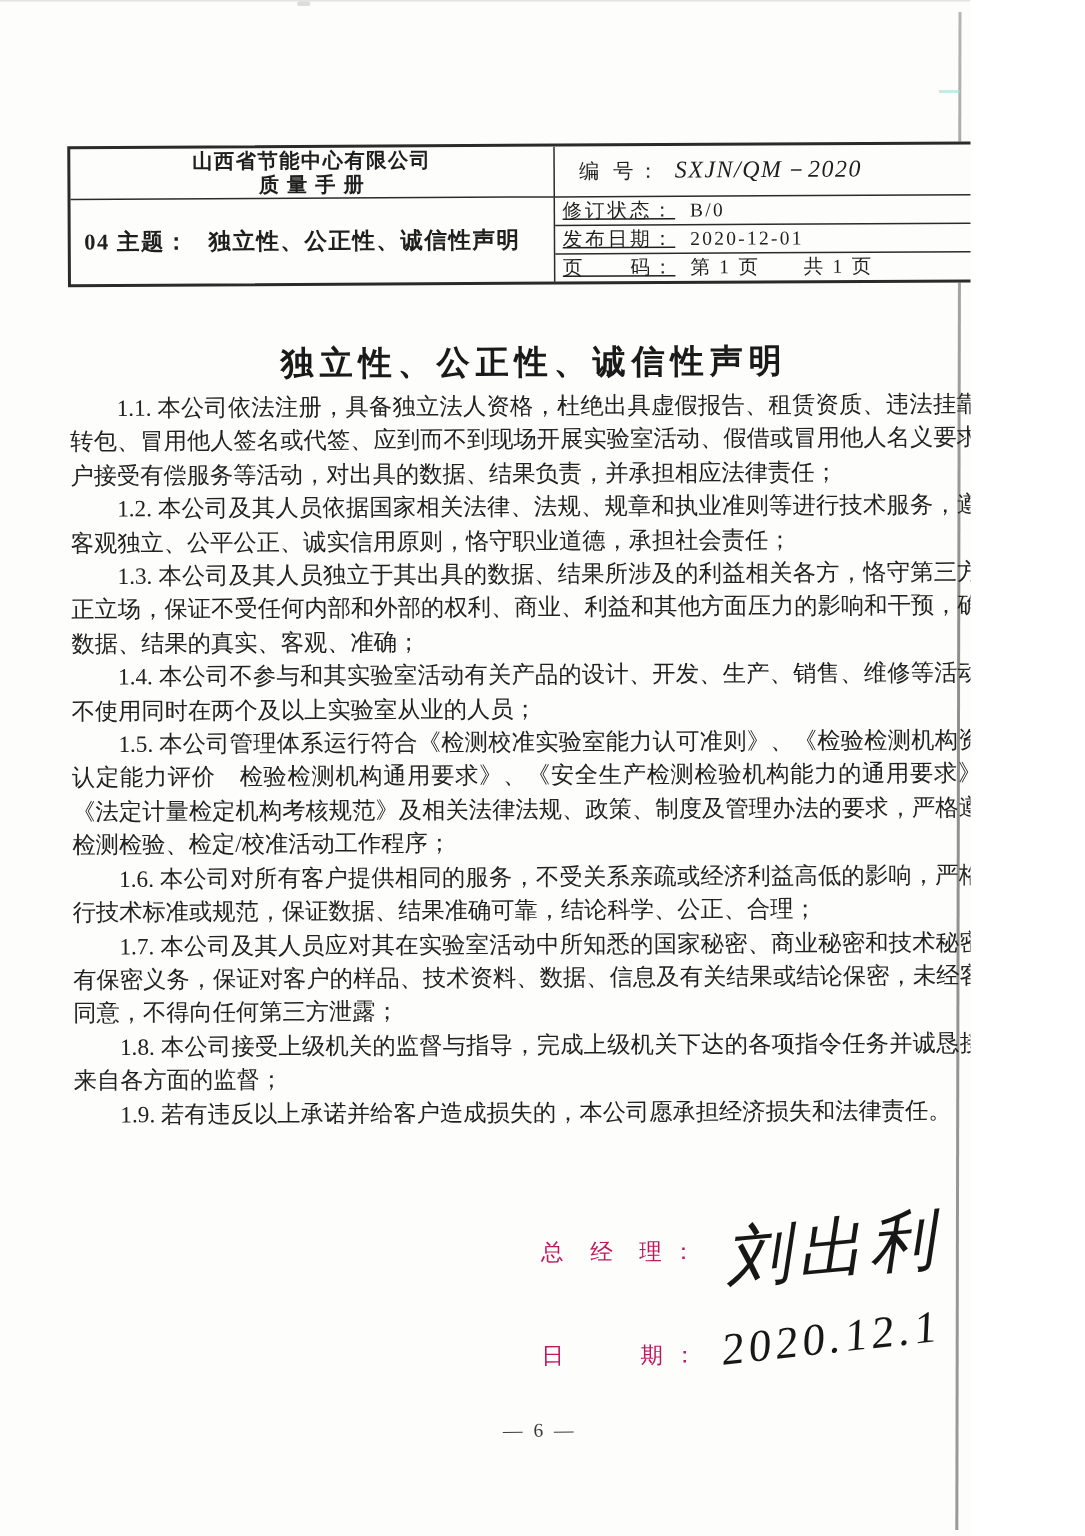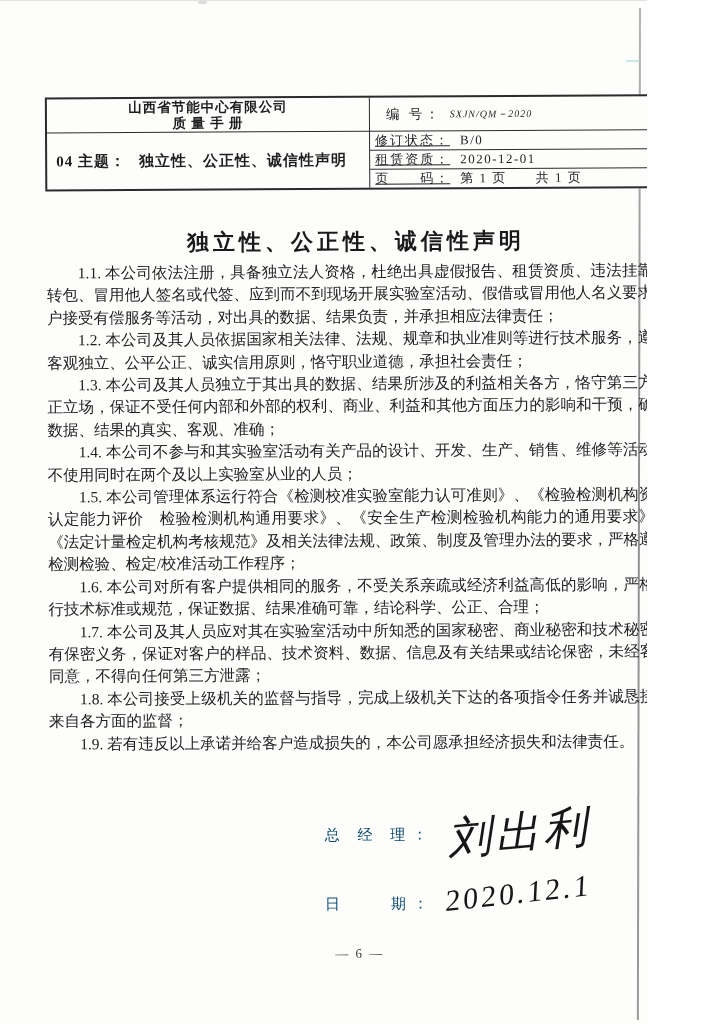--- a/index.html
+++ b/index.html
@@ -37,21 +37,21 @@
     display: flex; flex-direction: column; justify-content: center;
     text-align: center; font-weight: 700; font-size: 13.5px; line-height: 15.5px;
     letter-spacing: 1px;
   }
   .cell-docno {
     grid-column: 2; grid-row: 1;
     border-bottom: 1.5px solid #2b2b2b;
     display: flex; align-items: center; padding-left: 16px; font-size: 13.5px;
   }
   .docno-label { letter-spacing: 3px; }
-  .docno-value { font-style: italic; margin-left: 8px; letter-spacing: 1px; font-size: 10px; }
+  .docno-value { font-style: italic; margin-left: 8px; letter-spacing: 1px; font-size: 16px; }
   .cell-subject {
     grid-column: 1; grid-row: 2;
     border-right: 1.5px solid #2b2b2b;
     display: flex; align-items: center; padding-left: 9px;
     font-weight: 700; font-size: 15px;
   }
   .subject-label { letter-spacing: 1px; }
   .subject-value { margin-left: 13px; letter-spacing: 1px; }
   .cell-meta { grid-column: 2; grid-row: 2; display: flex; flex-direction: column; }
   .meta-row { flex: 1; display: flex; align-items: center; padding-left: 5px; font-size: 13px; }
@@ -70,21 +70,21 @@
     font-size: 15.5px; line-height: 22.4px;
     text-align: justify; text-justify: inter-ideograph;
     color: #222;
   }
   .doc-body p { margin: 0; text-indent: 2em; }
 
   
   .signature-block { position: absolute; left: 323px; top: 818px; width: 320px; }
   .sig-row { display: flex; align-items: flex-start; }
   .sig-row-date { margin-top: 24px; }
-  .sig-label { font-size: 15px; letter-spacing: 7px; white-space: pre; padding-top: 8px; color: #0c4a6e; }
+  .sig-label { font-size: 15px; letter-spacing: 7px; white-space: pre; padding-top: 8px; color: #be185d; margin-left: 36px; }
   .sig-name {
     margin-left: 16px; margin-top: -14px;
     font-size: 44px; color: #171717;
     transform: rotate(-5deg) skewX(-14deg);
     letter-spacing: 4px; white-space: nowrap;
   }
   .sig-date {
     margin-left: 10px; margin-top: -10px;
     font-size: 30px; color: #171717;
     transform: rotate(-6deg) skewX(-9deg);
@@ -122,21 +122,21 @@
       <div class="cell-subject">
         <span class="subject-label">04 主题：</span>
         <span class="subject-value">独立性、公正性、诚信性声明</span>
       </div>
       <div class="cell-meta">
         <div class="meta-row">
           <span class="meta-label">修订状态：</span>
           <span class="meta-value">B/0</span>
         </div>
         <div class="meta-row">
-          <span class="meta-label">租赁资质：</span>
+          <span class="meta-label">发布日期：</span>
           <span class="meta-value">2020-12-01</span>
         </div>
         <div class="meta-row">
           <span class="meta-label">页　　码：</span>
           <span class="meta-value">第 1 页　　共 1 页</span>
         </div>
       </div>
     </div>
 
     <h1 class="doc-title">独立性、公正性、诚信性声明</h1>

